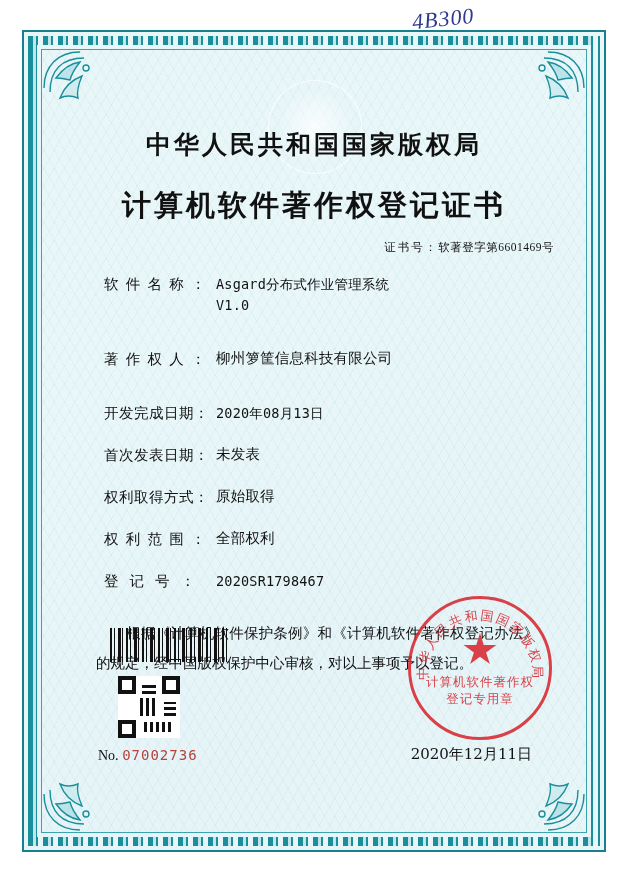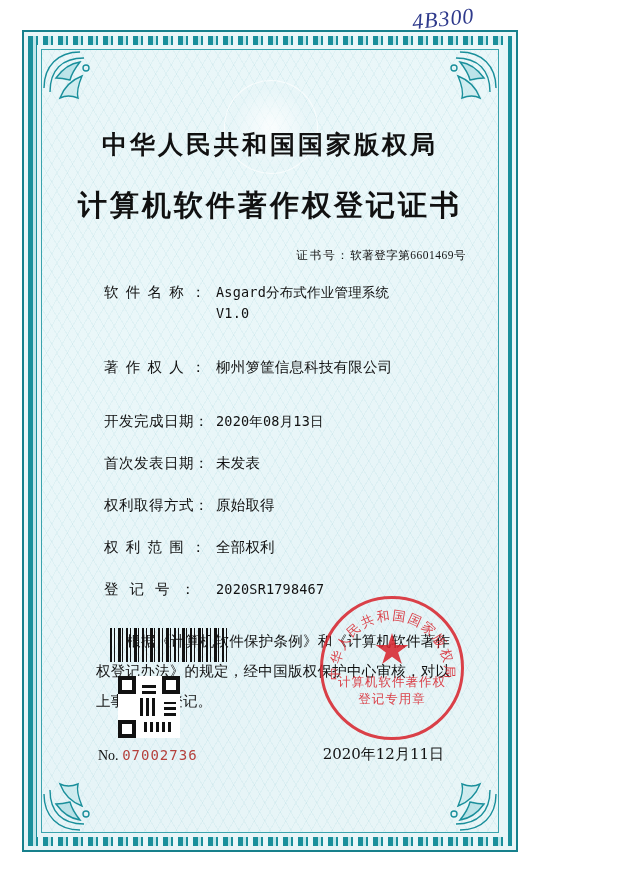--- a/index.html
+++ b/index.html
@@ -26,21 +26,21 @@
     transform: rotate(-6deg);
     letter-spacing: 1px;
     font-style: italic;
   }
 
   
   .certificate {
     position: absolute;
     left: 22px;
     top: 30px;
-    width: 496px;
+    width: 584px;
     height: 822px;
     background: linear-gradient(145deg,#e9f6f8 0%, #eaf7f9 35%, #e6f4f7 70%, #e9f6f7 100%);
     box-sizing: border-box;
   }
 
   
   .border-frame {
     position: absolute;
     inset: 0;
     border: 2px solid #16808c;
@@ -126,21 +126,21 @@
     text-align: center;
     font-size: 29px;
     letter-spacing: 3px;
     color: #111;
     margin-top: 25px;
     font-weight: bold;
     font-family: "DejaVu Serif", "Liberation Serif", serif;
   }
 
   .cert-no {
-    margin-top: 22px;
+    margin-top: 14px;
     text-align: right;
     padding-right: 18px;
     font-size: 11.5px;
     color: #111;
     letter-spacing: 0.5px;
   }
   .cert-no .label { letter-spacing: 2px; }
 
   .fields {
     margin-top: 18px;
@@ -168,21 +168,21 @@
     padding-right: 10px;
     box-sizing: border-box;
   }
   .field-value {
     flex: 1;
     font-family: "DejaVu Sans Mono", "Liberation Mono", monospace;
     font-size: 13.5px;
     letter-spacing: 0.2px;
   }
   .field-value.cn {
-    font-family: Liberation Sans, sans-serif;
+    font-family: Liberation Mono, monospace;
     font-size: 14.5px;
   }
   .sub-value {
     font-family: "DejaVu Sans Mono", "Liberation Mono", monospace;
     font-size: 13.5px;
     line-height: 21px;
   }
 
   .gap-lg { height: 26px; }
 

